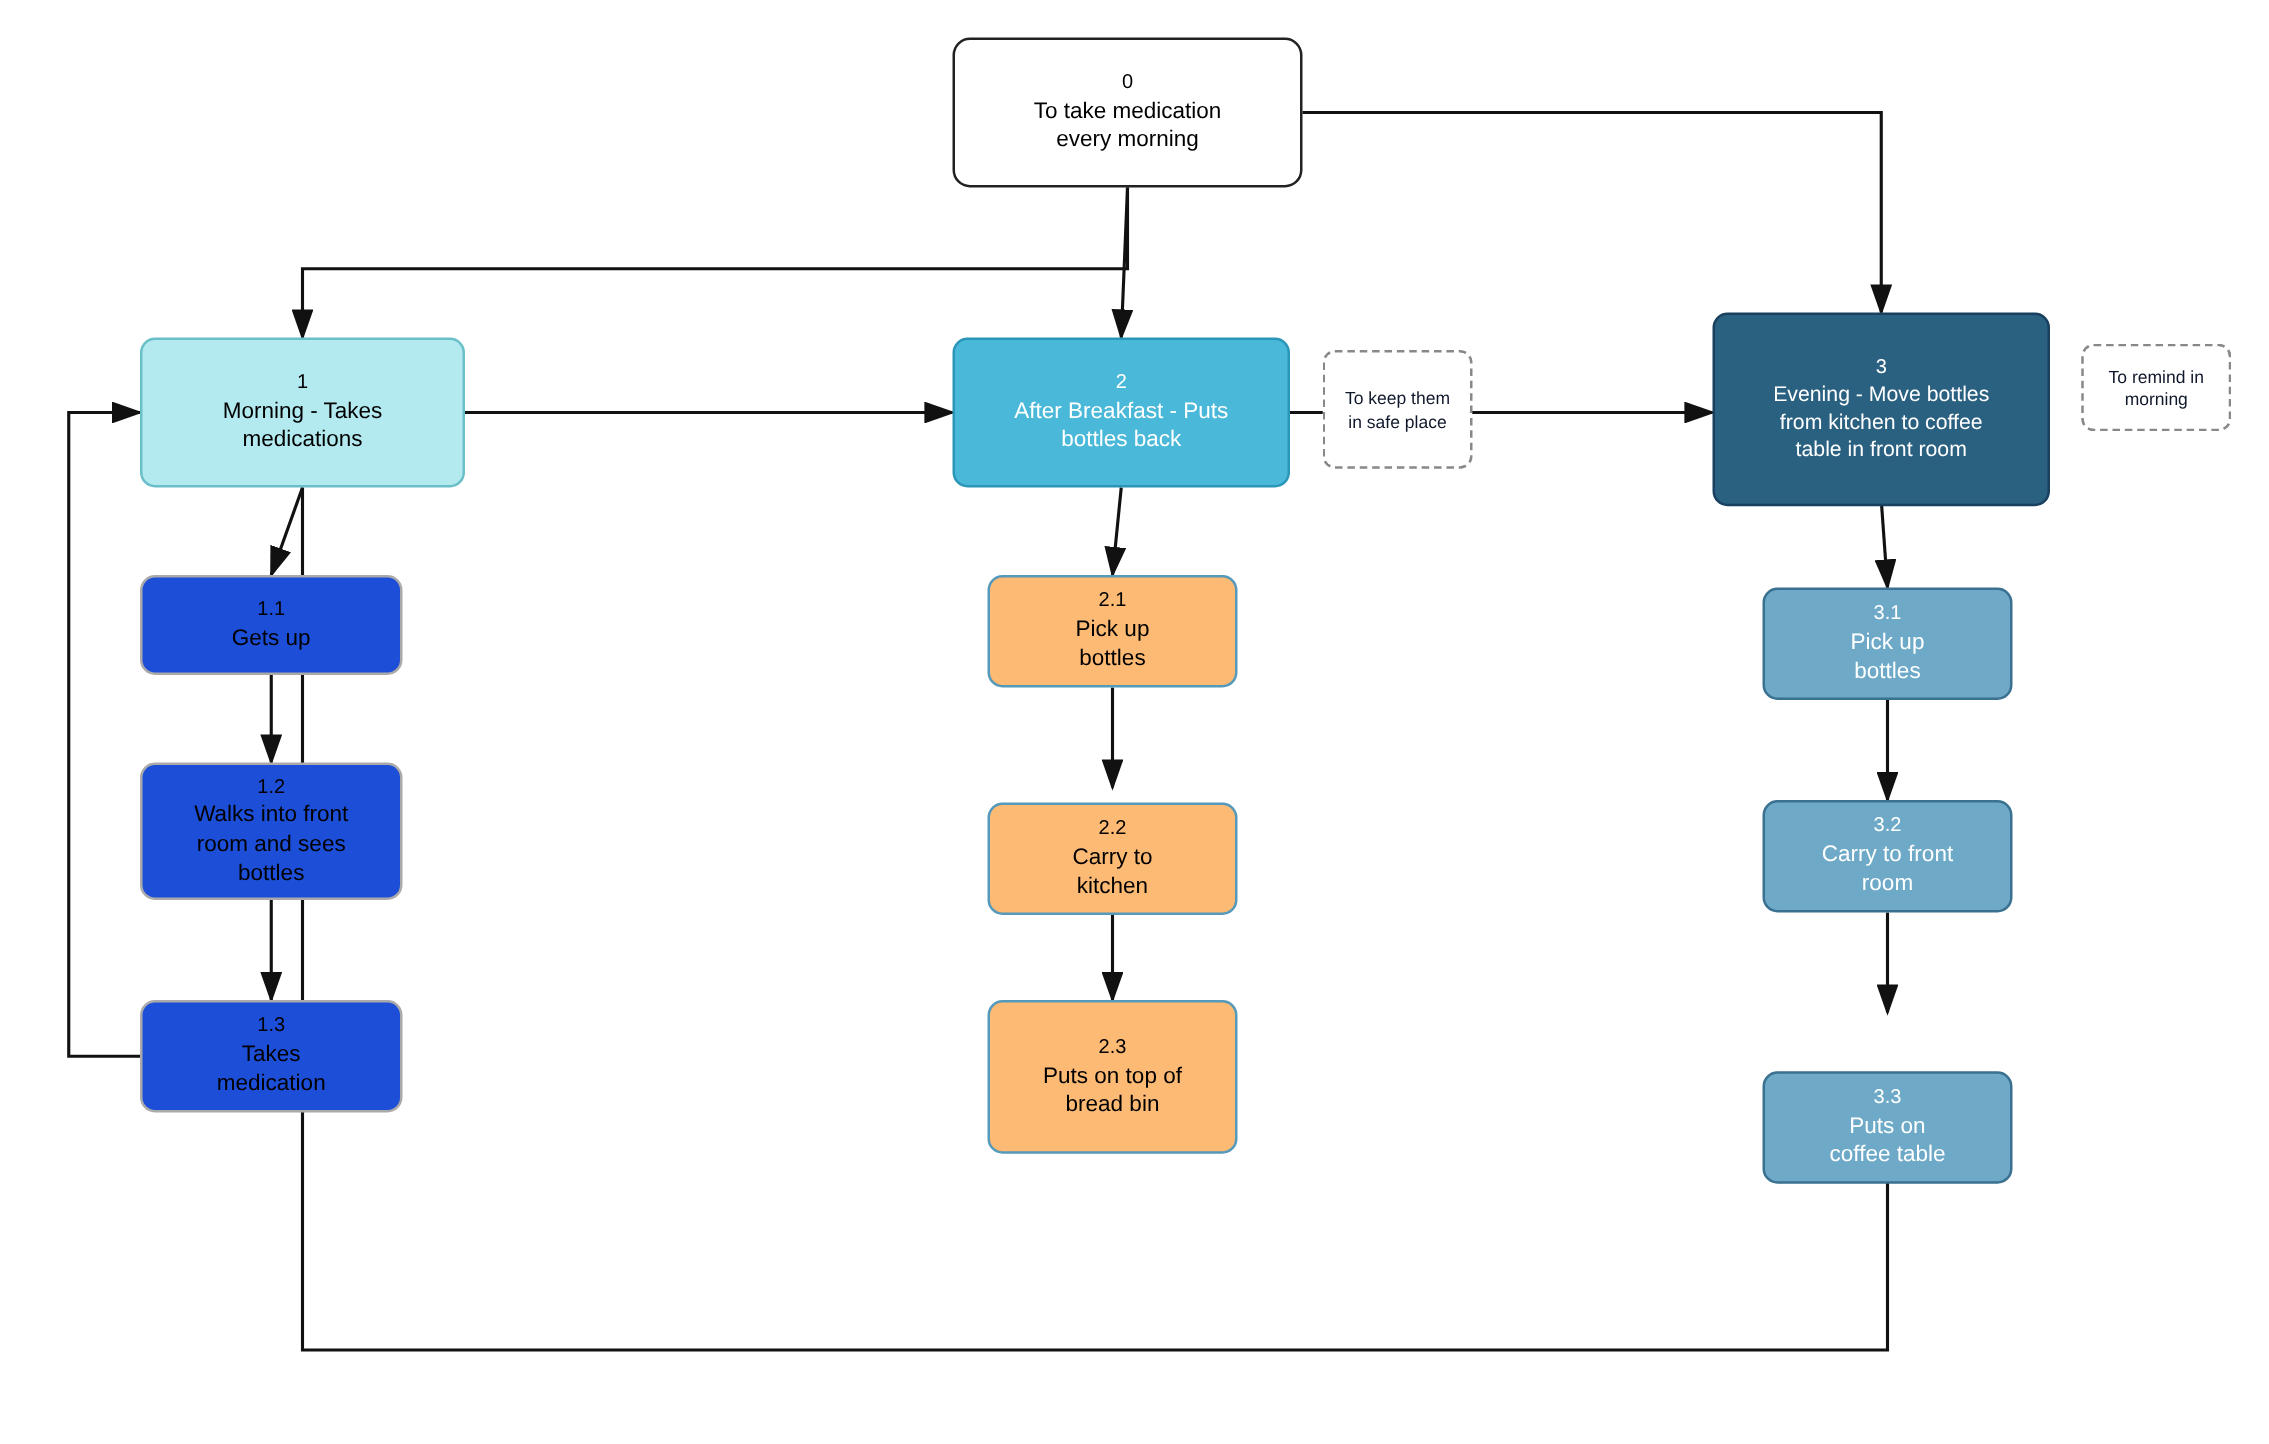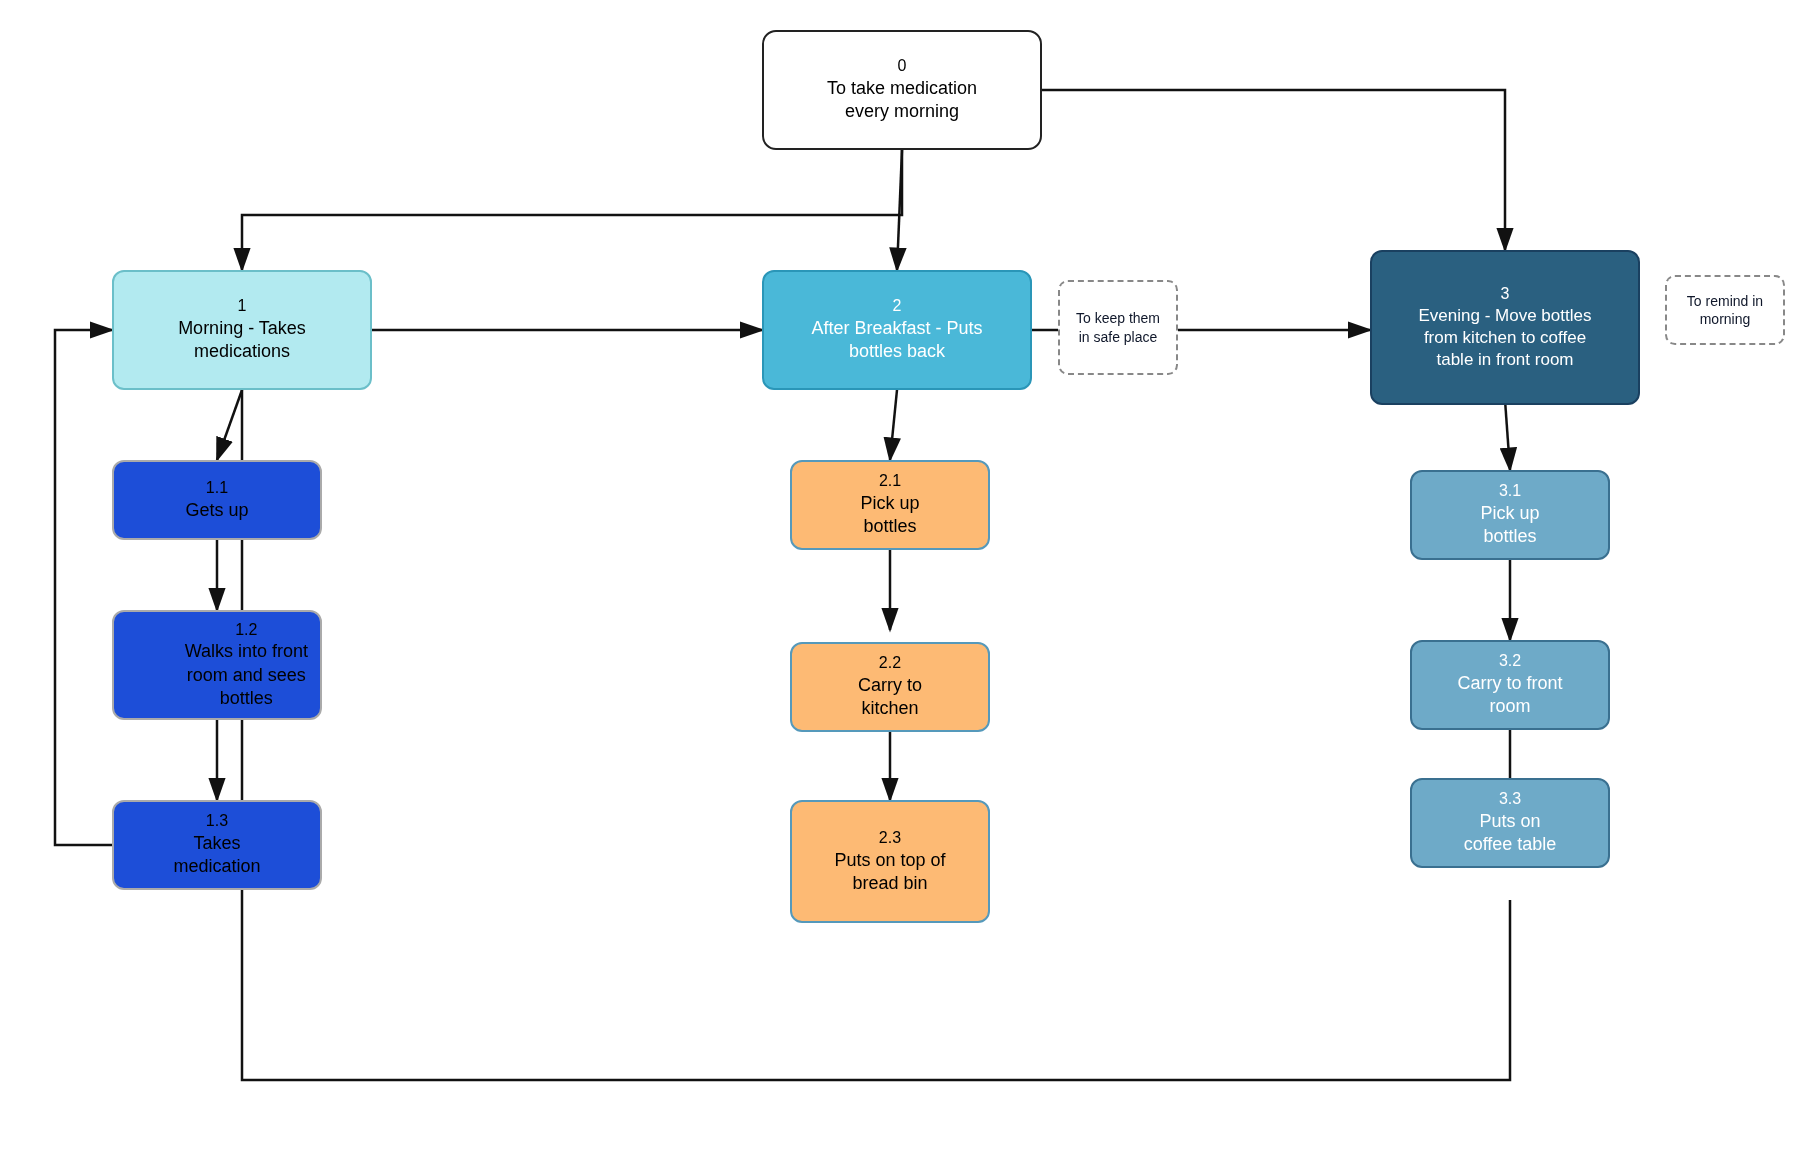--- a/index.html
+++ b/index.html
@@ -192,21 +192,21 @@
 in morning</span>
   </div>
 
   <div class="node node-sub1" style="left:112px; top:460px; width:210px; height:80px;">
     <div>
       <span class="node-num">1.1</span>
       <span>Gets up</span>
     </div>
   </div>
 
-  <div class="node node-sub1" style="left:112px; top:610px; width:210px; height:110px;justify-content:flex-end;">
+  <div class="node node-sub1" style="left:112px; top:610px; width:210px; height:110px;">
     <div>
       <span class="node-num">1.2</span>
       <span style="white-space:pre-line;">Walks into front
 room and sees
 bottles</span>
     </div>
   </div>
 
   <div class="node node-sub1" style="left:112px; top:800px; width:210px; height:90px;">
     <div>
@@ -249,21 +249,21 @@
   </div>
 
   <div class="node node-sub3" style="left:1410px; top:640px; width:200px; height:90px;">
     <div>
       <span class="node-num">3.2</span>
       <span style="white-space:pre-line;">Carry to front
 room</span>
     </div>
   </div>
 
-  <div class="node node-sub3" style="left:1410px; top:778px; width:200px; height:90px;">
+  <div class="node node-sub3" style="left:1410px; top:857px; width:200px; height:90px;">
     <div>
       <span class="node-num">3.3</span>
       <span style="white-space:pre-line;">Puts on
 coffee table</span>
     </div>
   </div>
 
 </div>
 
 </body></html>

